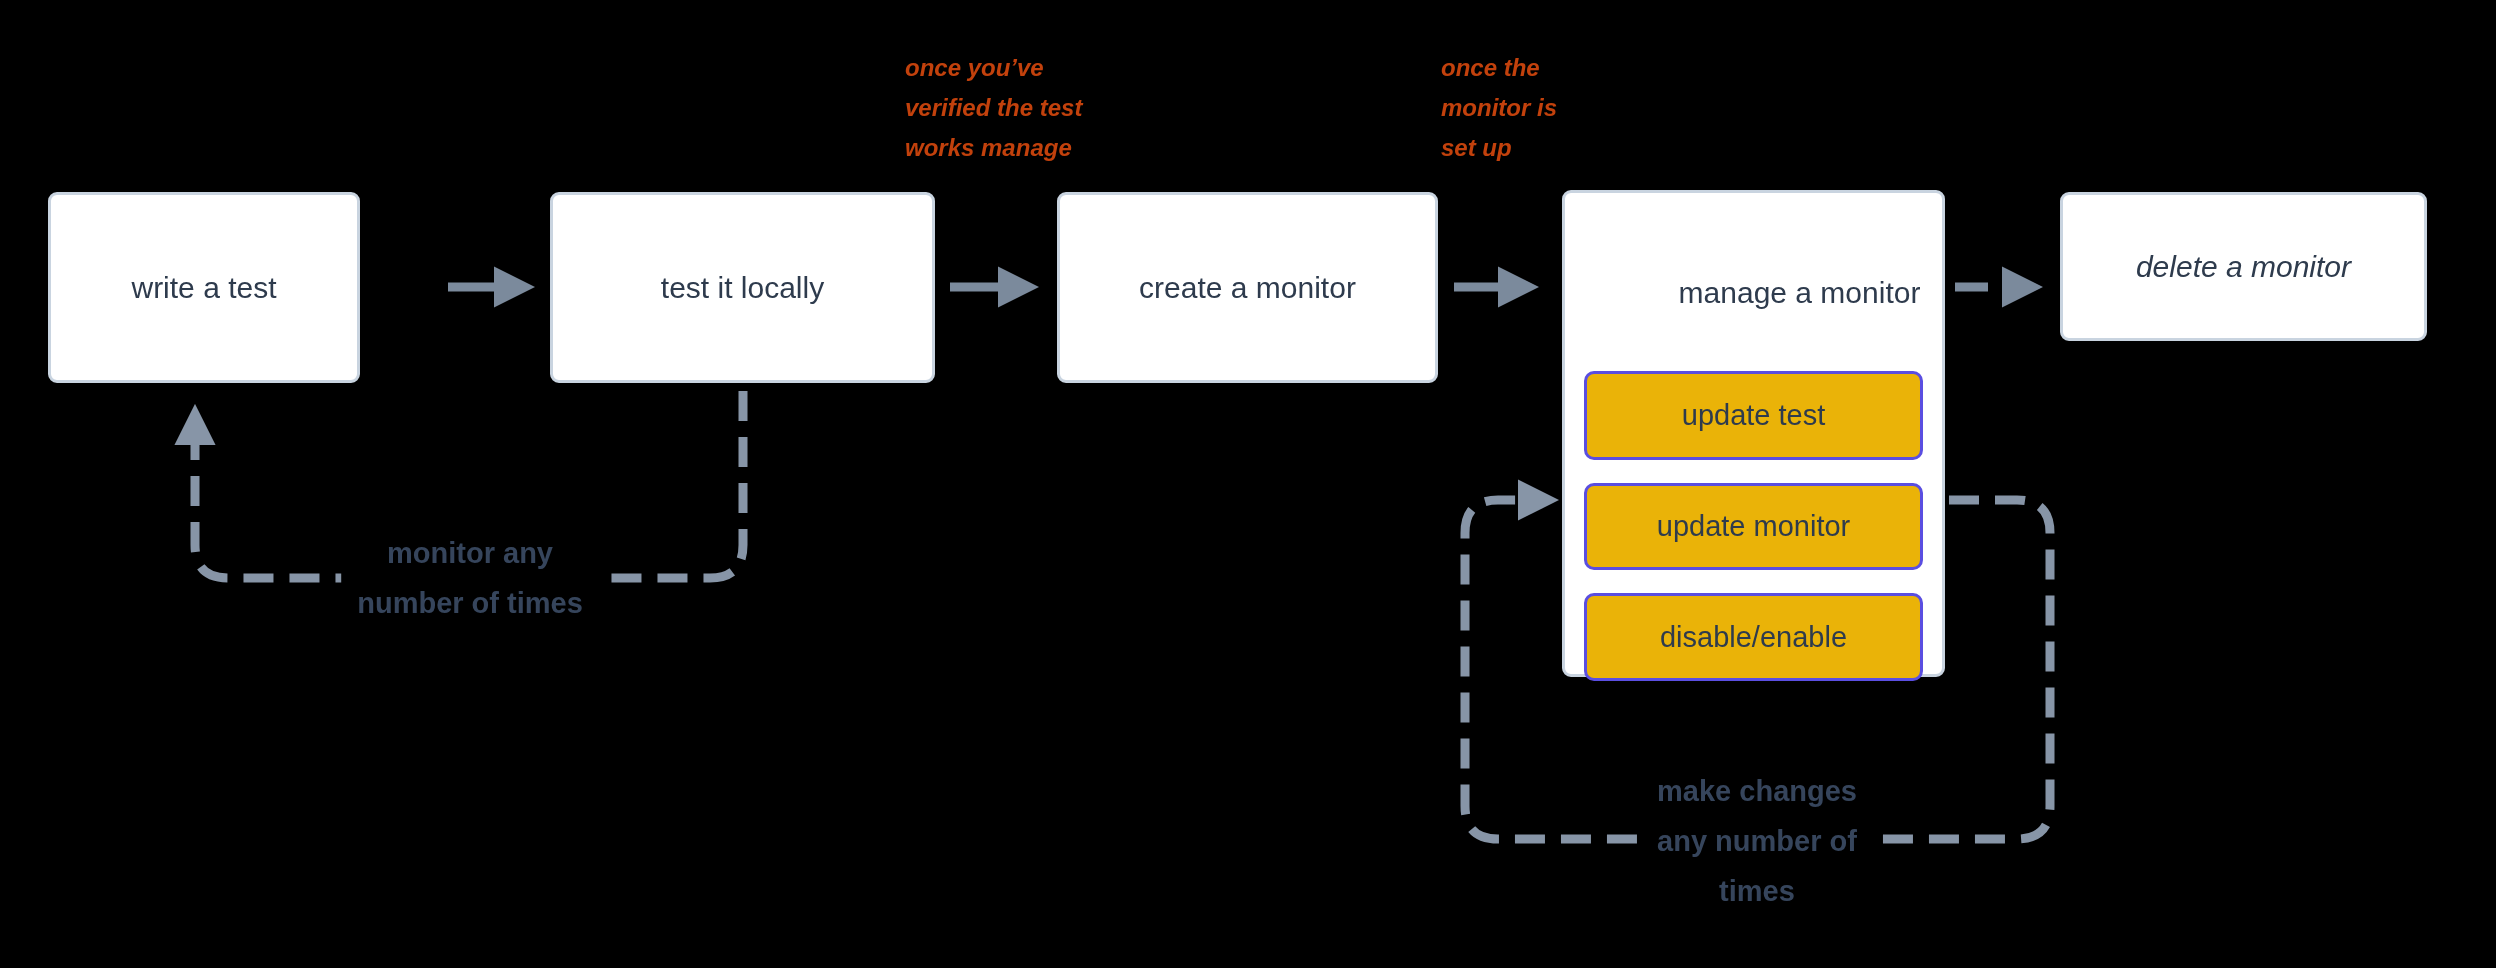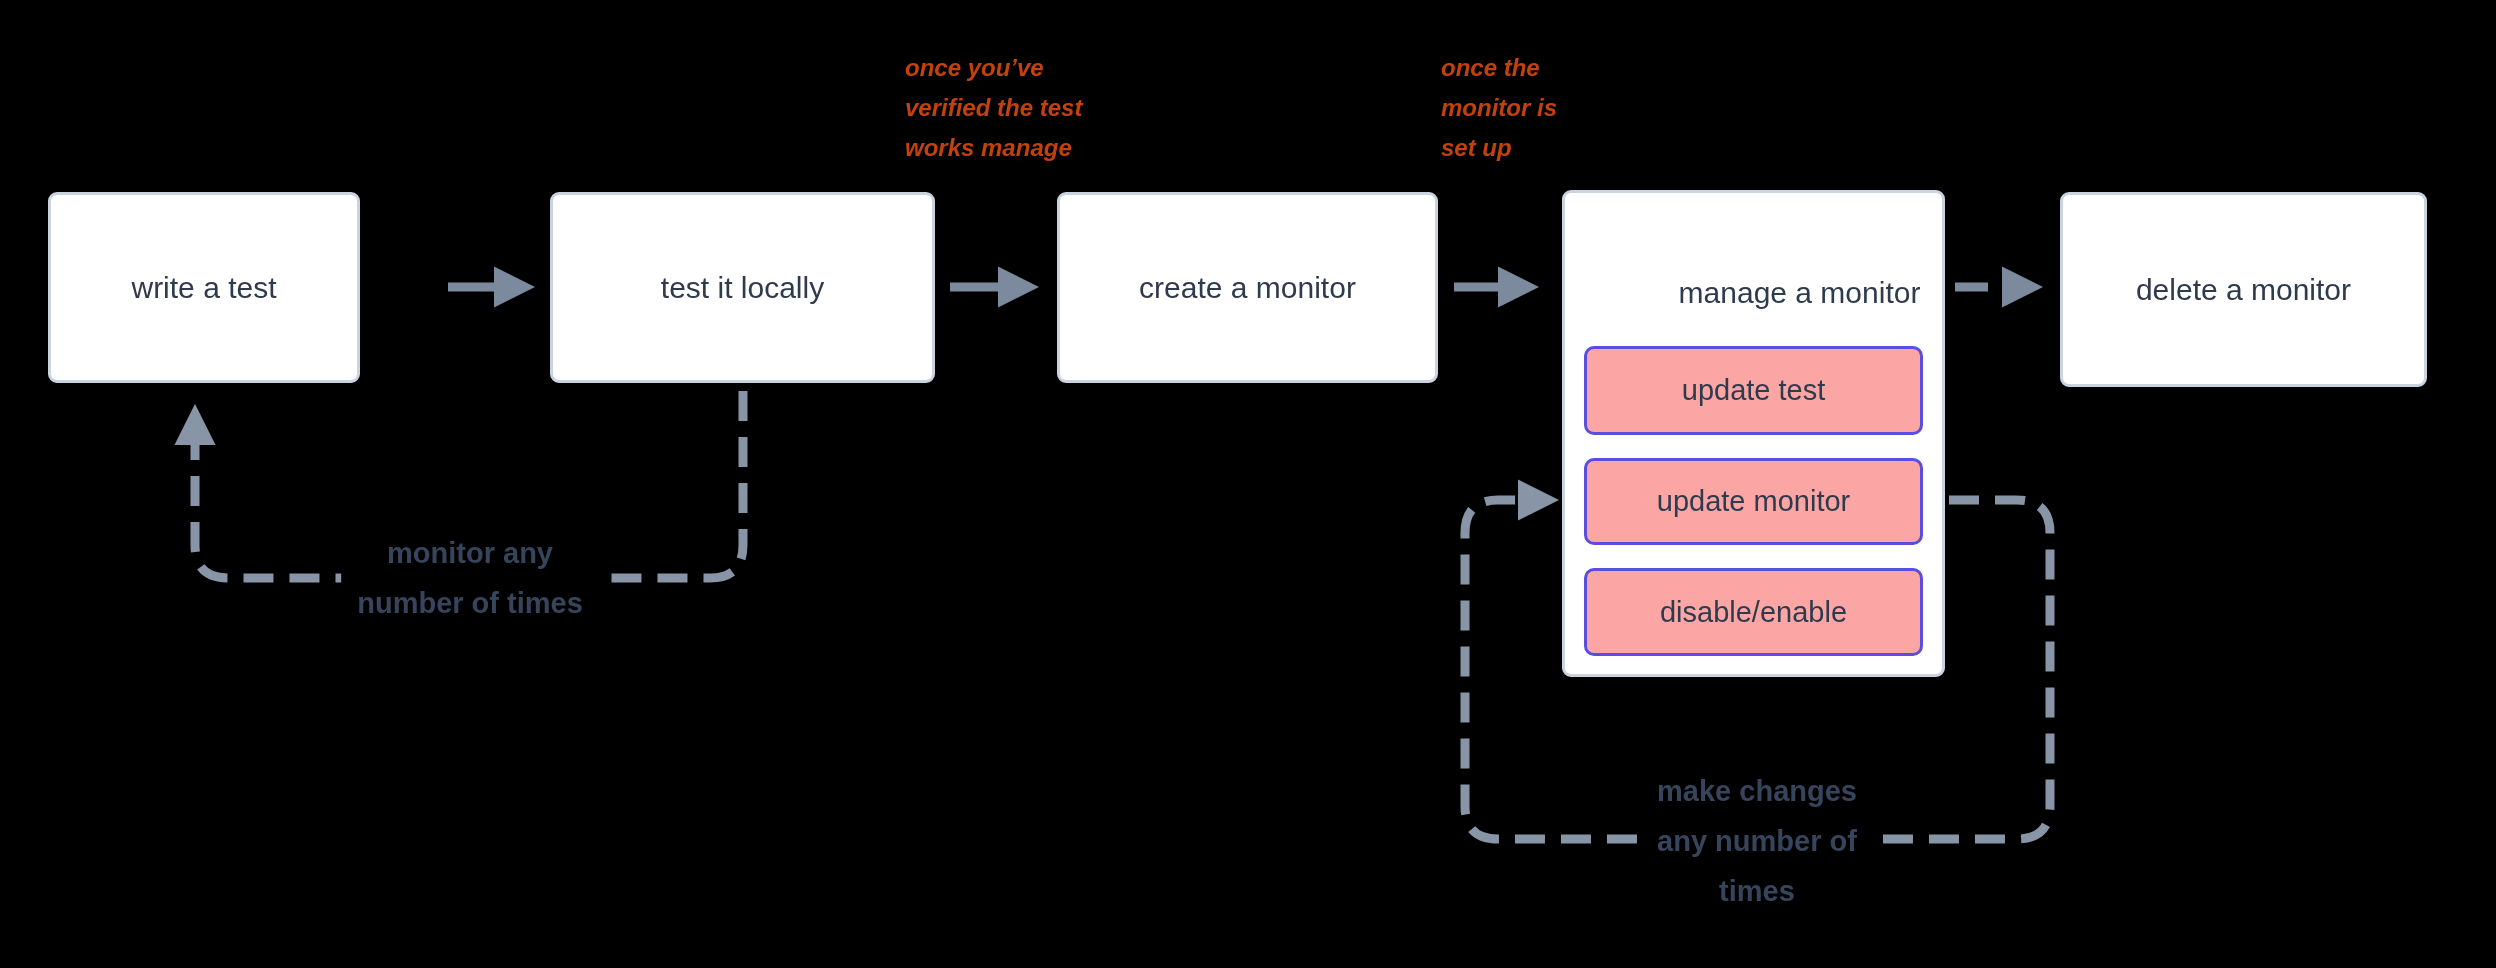--- a/index.html
+++ b/index.html
@@ -15,31 +15,31 @@
   .node {
     position:absolute; box-sizing:border-box; z-index:2;
     background:#ffffff; border:3px solid #c9d4e0; border-radius:9px;
     color:#2e3b4d; font-size:30px;
     display:flex; align-items:center; justify-content:center; text-align:center;
   }
   #node-write   { left:48px;   top:192px; width:312px; height:191px; }
   #node-test    { left:550px;  top:192px; width:385px; height:191px; }
   #node-create  { left:1057px; top:192px; width:381px; height:191px; }
   #node-manage  { left:1562px; top:190px; width:383px; height:487px; display:block; }
-  #node-delete  { left:2060px; top:192px; width:367px; height:195px; }
+  #node-delete  { left:2060px; top:192px; width:367px; height:149px;font-style:italic; }
 
   .manage-title {
     position:absolute; left:0; top:85px; width:100%; height:30px; line-height:30px;
     text-align:center; color:#2e3b4d; font-size:30px;padding-left:46px;
   }
   .action-btn {
     position:absolute; box-sizing:border-box; left:19px; width:339px;
-    background:#fca5a5; border:3px solid #5a4ee1; border-radius:10px;
+    background:#eab308; border:3px solid #5a4ee1; border-radius:10px;
     color:#2e3b4d; font-size:29px;
-    display:flex; align-items:center; justify-content:center;
+    display:flex; align-items:center; justify-content:center;margin-top:25px;
   }
   #action-update-test    { top:153px; height:89px; }
   #action-update-monitor { top:265px; height:87px; }
   #action-disable-enable { top:375px; height:88px; }
 
   .annotation {
     position:absolute; z-index:2; font-style:italic; font-weight:bold;
     font-size:24px; line-height:40px; color:#c2410c; text-align:left;
   }
   #annotation-verified { left:905px;  top:48px; }

